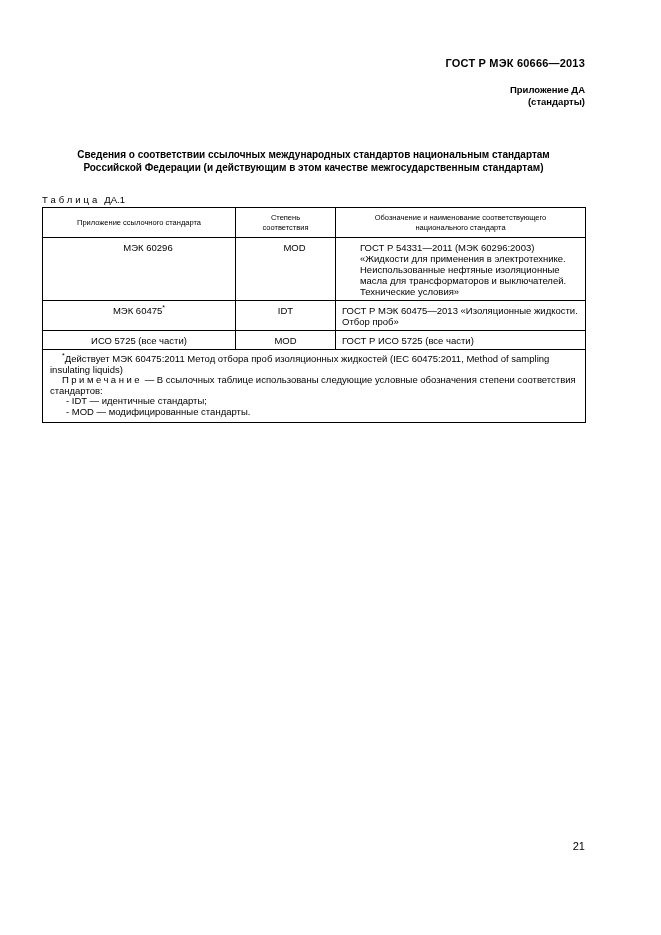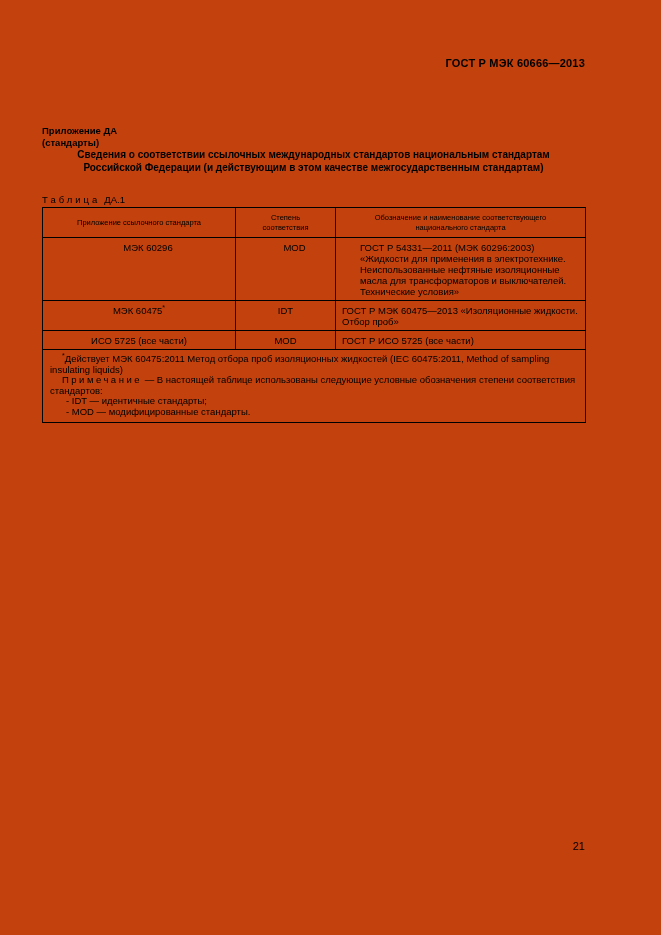--- a/index.html
+++ b/index.html
@@ -2,43 +2,42 @@
 <html><head>
 <meta charset="utf-8">
 <style>
   * { box-sizing: border-box; }
   html, body { margin: 0; padding: 0; background: #e8e8e8; }
   .page {
     position: relative;
     width: 661px;
     height: 935px;
     margin: 0 auto;
-    background: #c2410c;
+    background: #ffffff;
     font-family: "Liberation Sans", sans-serif;
     color: #000000;
     overflow: hidden;
   }
   .doc-header {
     position: absolute;
     top: 57px;
     right: 76px;
     font-size: 11px;
     font-weight: bold;
     letter-spacing: 0.2px;
   }
   .appendix-block {
     position: absolute;
     top: 84px;
     left: 42px;
     width: 543px;
-    text-align: left;
+    text-align: right;
     font-size: 9.5px;
     font-weight: bold;
     line-height: 11.5px;
-    margin-top: 41px;
   }
   .section-title {
     position: absolute;
     top: 148px;
     left: 42px;
     width: 543px;
     text-align: center;
     font-size: 10px;
     font-weight: bold;
     line-height: 13px;
@@ -149,21 +148,21 @@
       <tr class="row-3">
         <td class="center">ИСО 5725 (все части)</td>
         <td class="center">MOD</td>
         <td>ГОСТ Р ИСО 5725 (все части)</td>
       </tr>
     </tbody>
     <tfoot>
       <tr>
         <td colspan="3" class="fn-cell">
           <p class="fn-first"><sup>*</sup><span>Действует МЭК 60475:2011 Метод отбора проб изоляционных жидкостей (IEC 60475:2011, Method of sampling insulating liquids)</span></p>
-          <p class="fn-note"><span class="spaced">Примечание</span><span> — В настоящей таблице использованы следующие условные обозначения степени соответствия стандартов:</span></p>
+          <p class="fn-note"><span class="spaced">Примечание</span><span> — В ссылочных таблице использованы следующие условные обозначения степени соответствия стандартов:</span></p>
           <p class="fn-item">- IDT — идентичные стандарты;</p>
           <p class="fn-item">- MOD — модифицированные стандарты.</p>
         </td>
       </tr>
     </tfoot>
   </table>
 
   <div class="page-number">21</div>
 
 </div>

